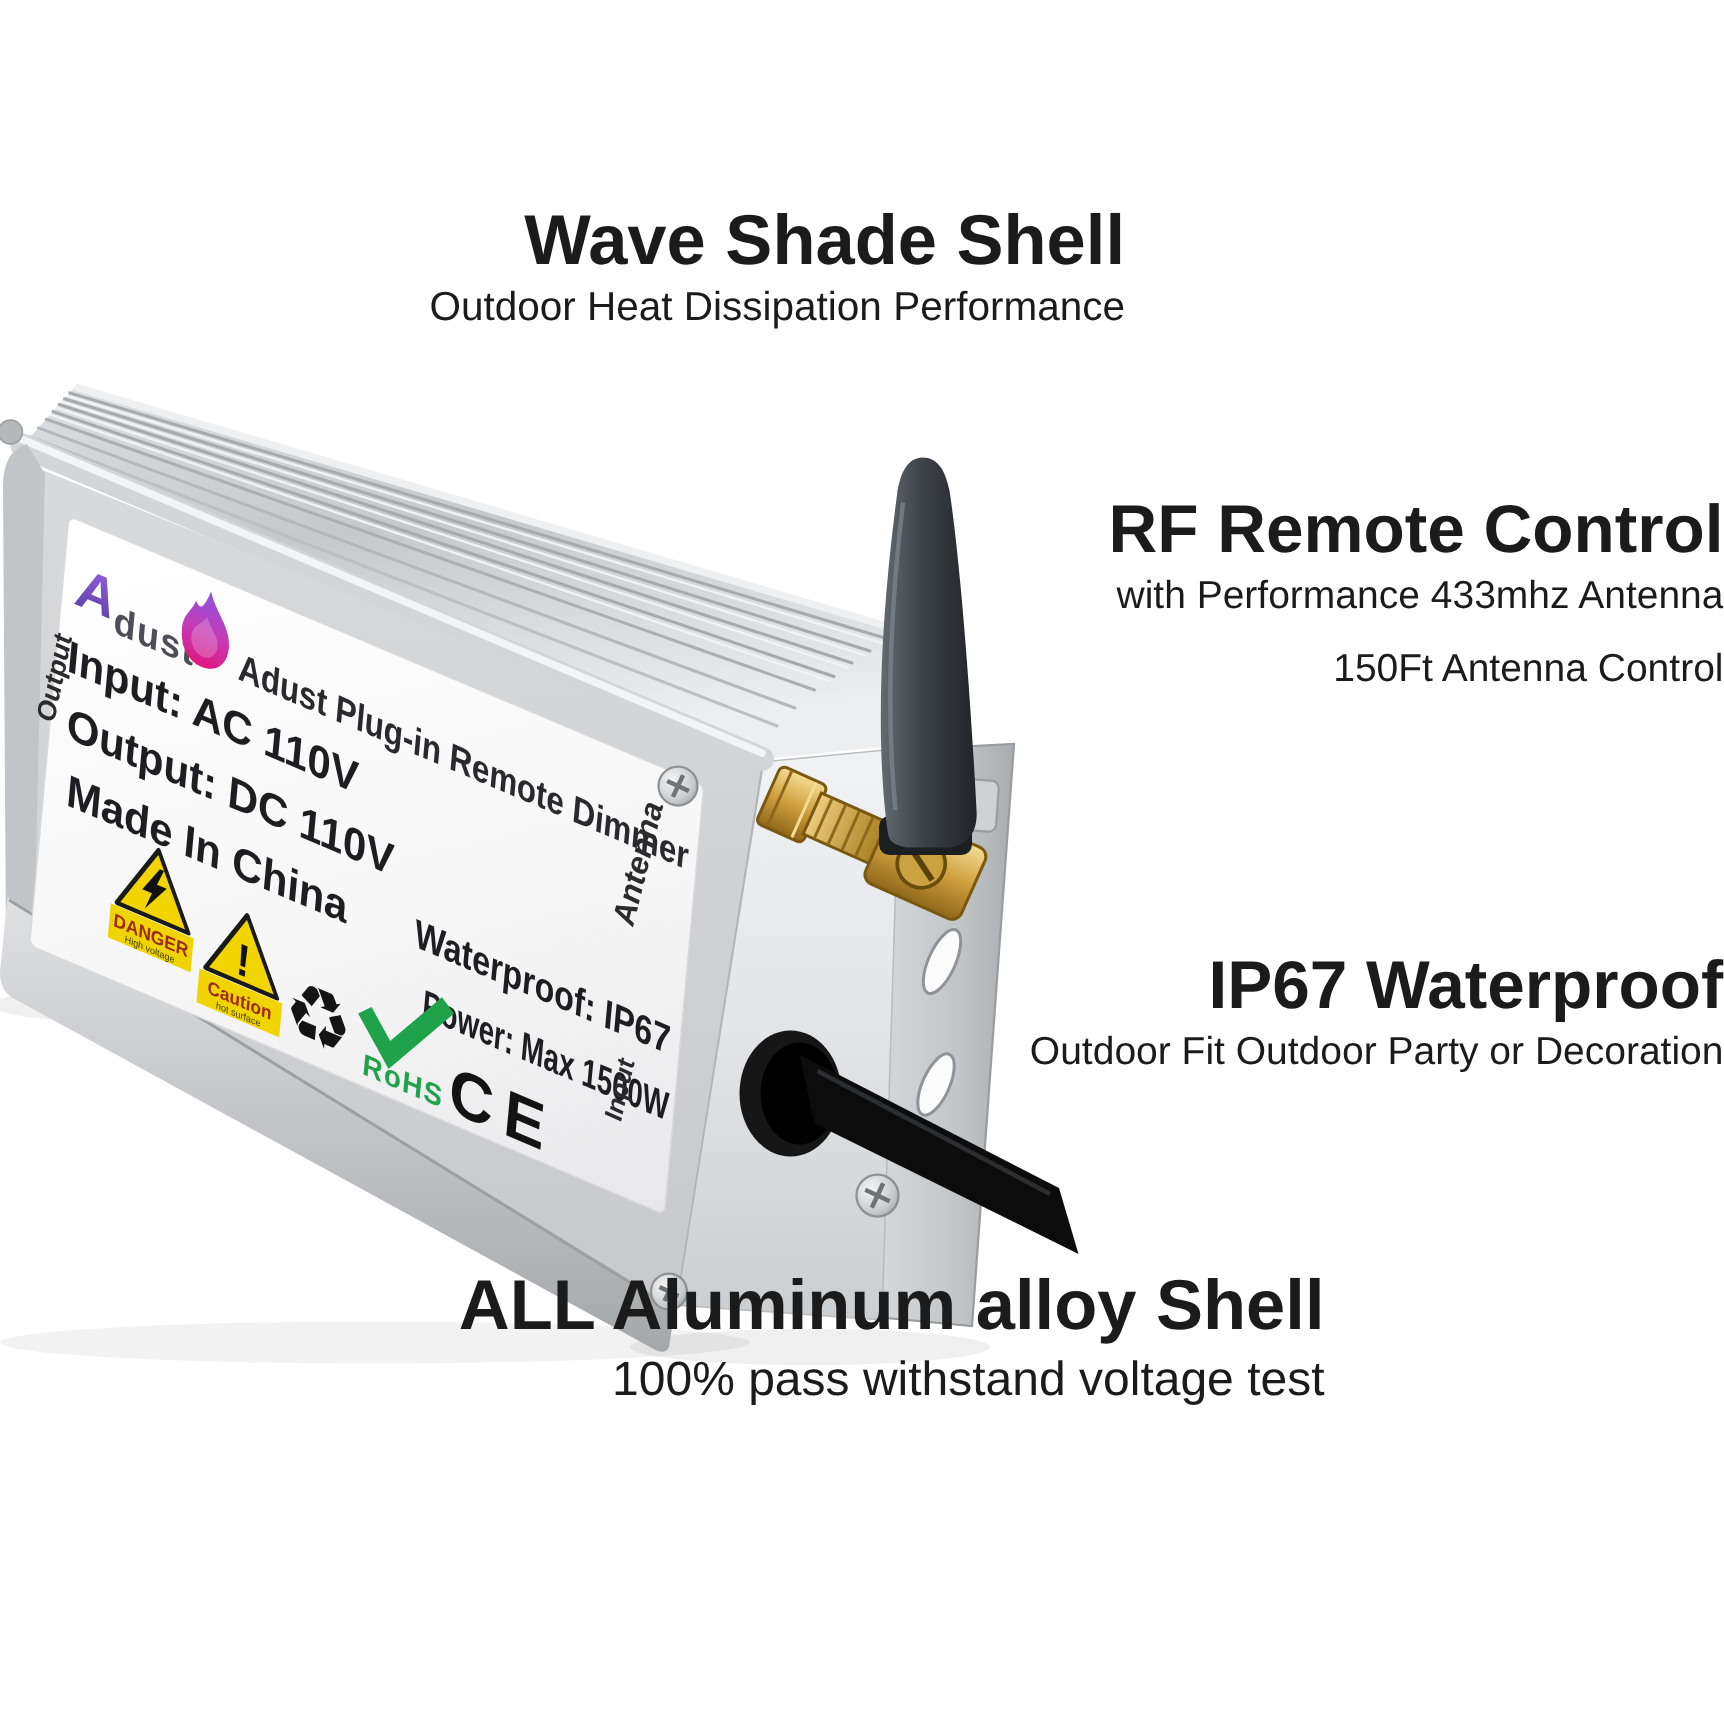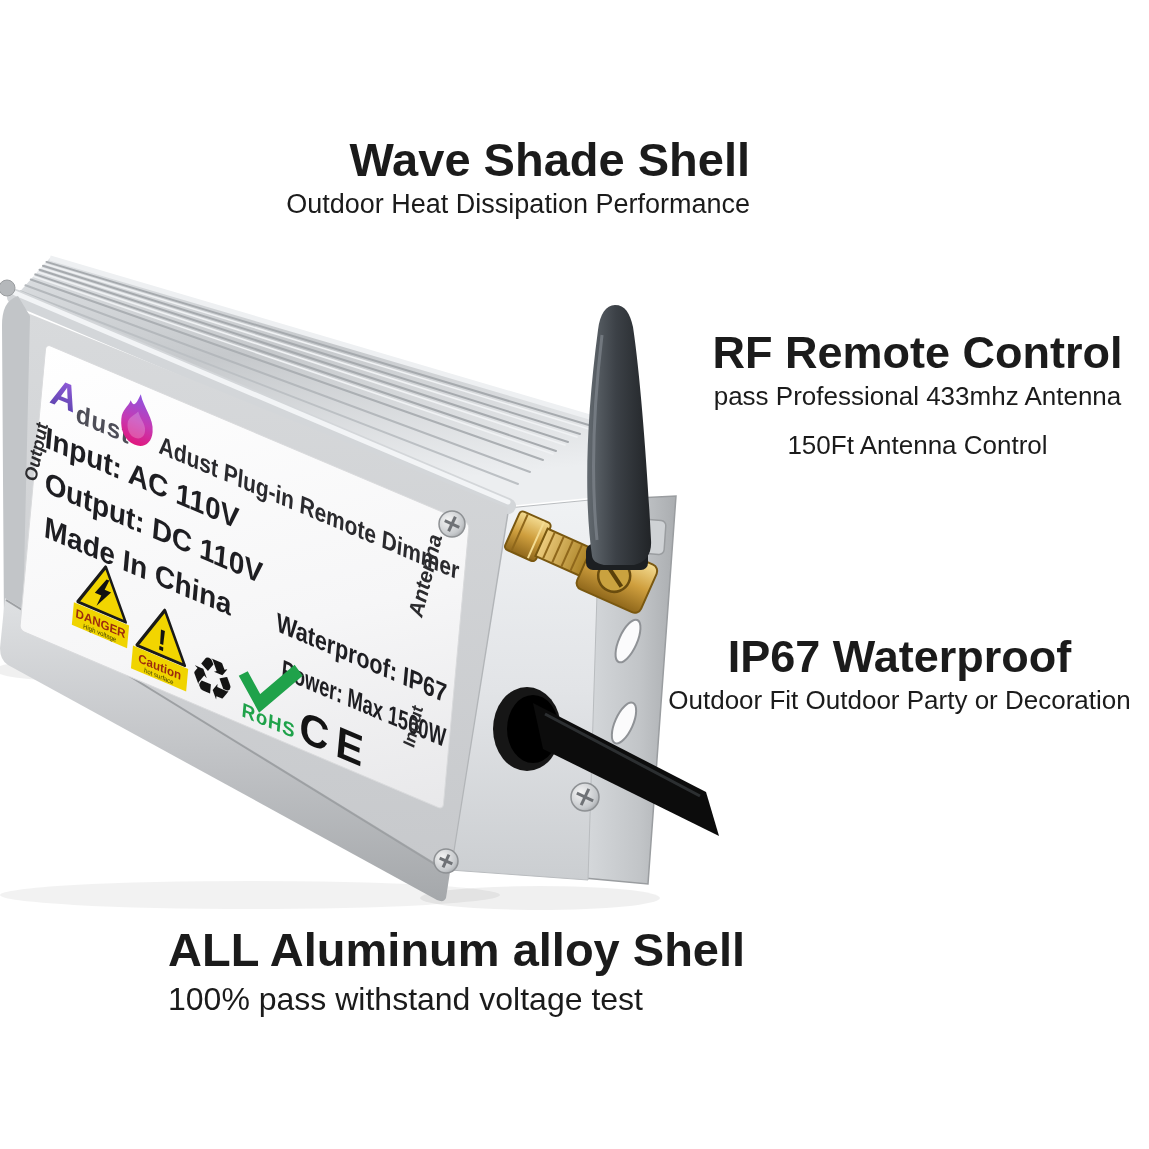--- a/index.html
+++ b/index.html
@@ -11,28 +11,28 @@
   }
   .scene{position:absolute;inset:0;}
   svg{position:absolute;left:0;top:0;}
   svg text{font-family:"Liberation Sans", sans-serif;}
   .ann{position:absolute;}
   .ann .t{font-weight:bold;line-height:1.12;letter-spacing:0px;white-space:nowrap;}
   .ann .s{line-height:1.18;white-space:nowrap;}
   .ann-wave{left:150px;top:134px;width:600px;text-align:right;}
   .ann-wave .t{font-size:47px;}
   .ann-wave .s{font-size:27px;margin-top:2px;}
-  .ann-rf{left:686px;top:328px;width:463px;text-align:center;}
+  .ann-rf{left:686px;top:328px;width:463px;text-align:right;}
   .ann-rf .t{font-size:45px;}
   .ann-rf .s{font-size:26px;margin-top:3px;}
   .ann-rf .n{font-size:26px;margin-top:18px;white-space:nowrap;}
-  .ann-ip67{left:650px;top:632px;width:499px;text-align:center;}
+  .ann-ip67{left:650px;top:632px;width:499px;text-align:right;}
   .ann-ip67 .t{font-size:45px;}
   .ann-ip67 .s{font-size:26px;margin-top:3px;}
-  .ann-alum{left:168px;top:924px;width:715px;text-align:left;}
+  .ann-alum{left:168px;top:844px;width:715px;text-align:right;}
   .ann-alum .t{font-size:47px;}
   .ann-alum .s{font-size:32px;margin-top:4px;}
 </style>
 </head>
 <body>
 
 <div class="scene">
 
   <svg width="1149" height="1149" viewBox="0 0 1149 1149">
     <defs>
@@ -248,21 +248,21 @@
     </g>
   </svg>
 
   <div class="ann ann-wave">
     <div class="t">Wave Shade Shell</div>
     <div class="s">Outdoor Heat Dissipation Performance</div>
   </div>
 
   <div class="ann ann-rf">
     <div class="t">RF Remote Control</div>
-    <div class="s">pass Professional 433mhz Antenna</div>
+    <div class="s">with Performance 433mhz Antenna</div>
     <div class="n">150Ft Antenna Control</div>
   </div>
 
   <div class="ann ann-ip67">
     <div class="t">IP67 Waterproof</div>
     <div class="s">Outdoor Fit Outdoor Party or Decoration</div>
   </div>
 
   <div class="ann ann-alum">
     <div class="t">ALL Aluminum alloy Shell</div>

